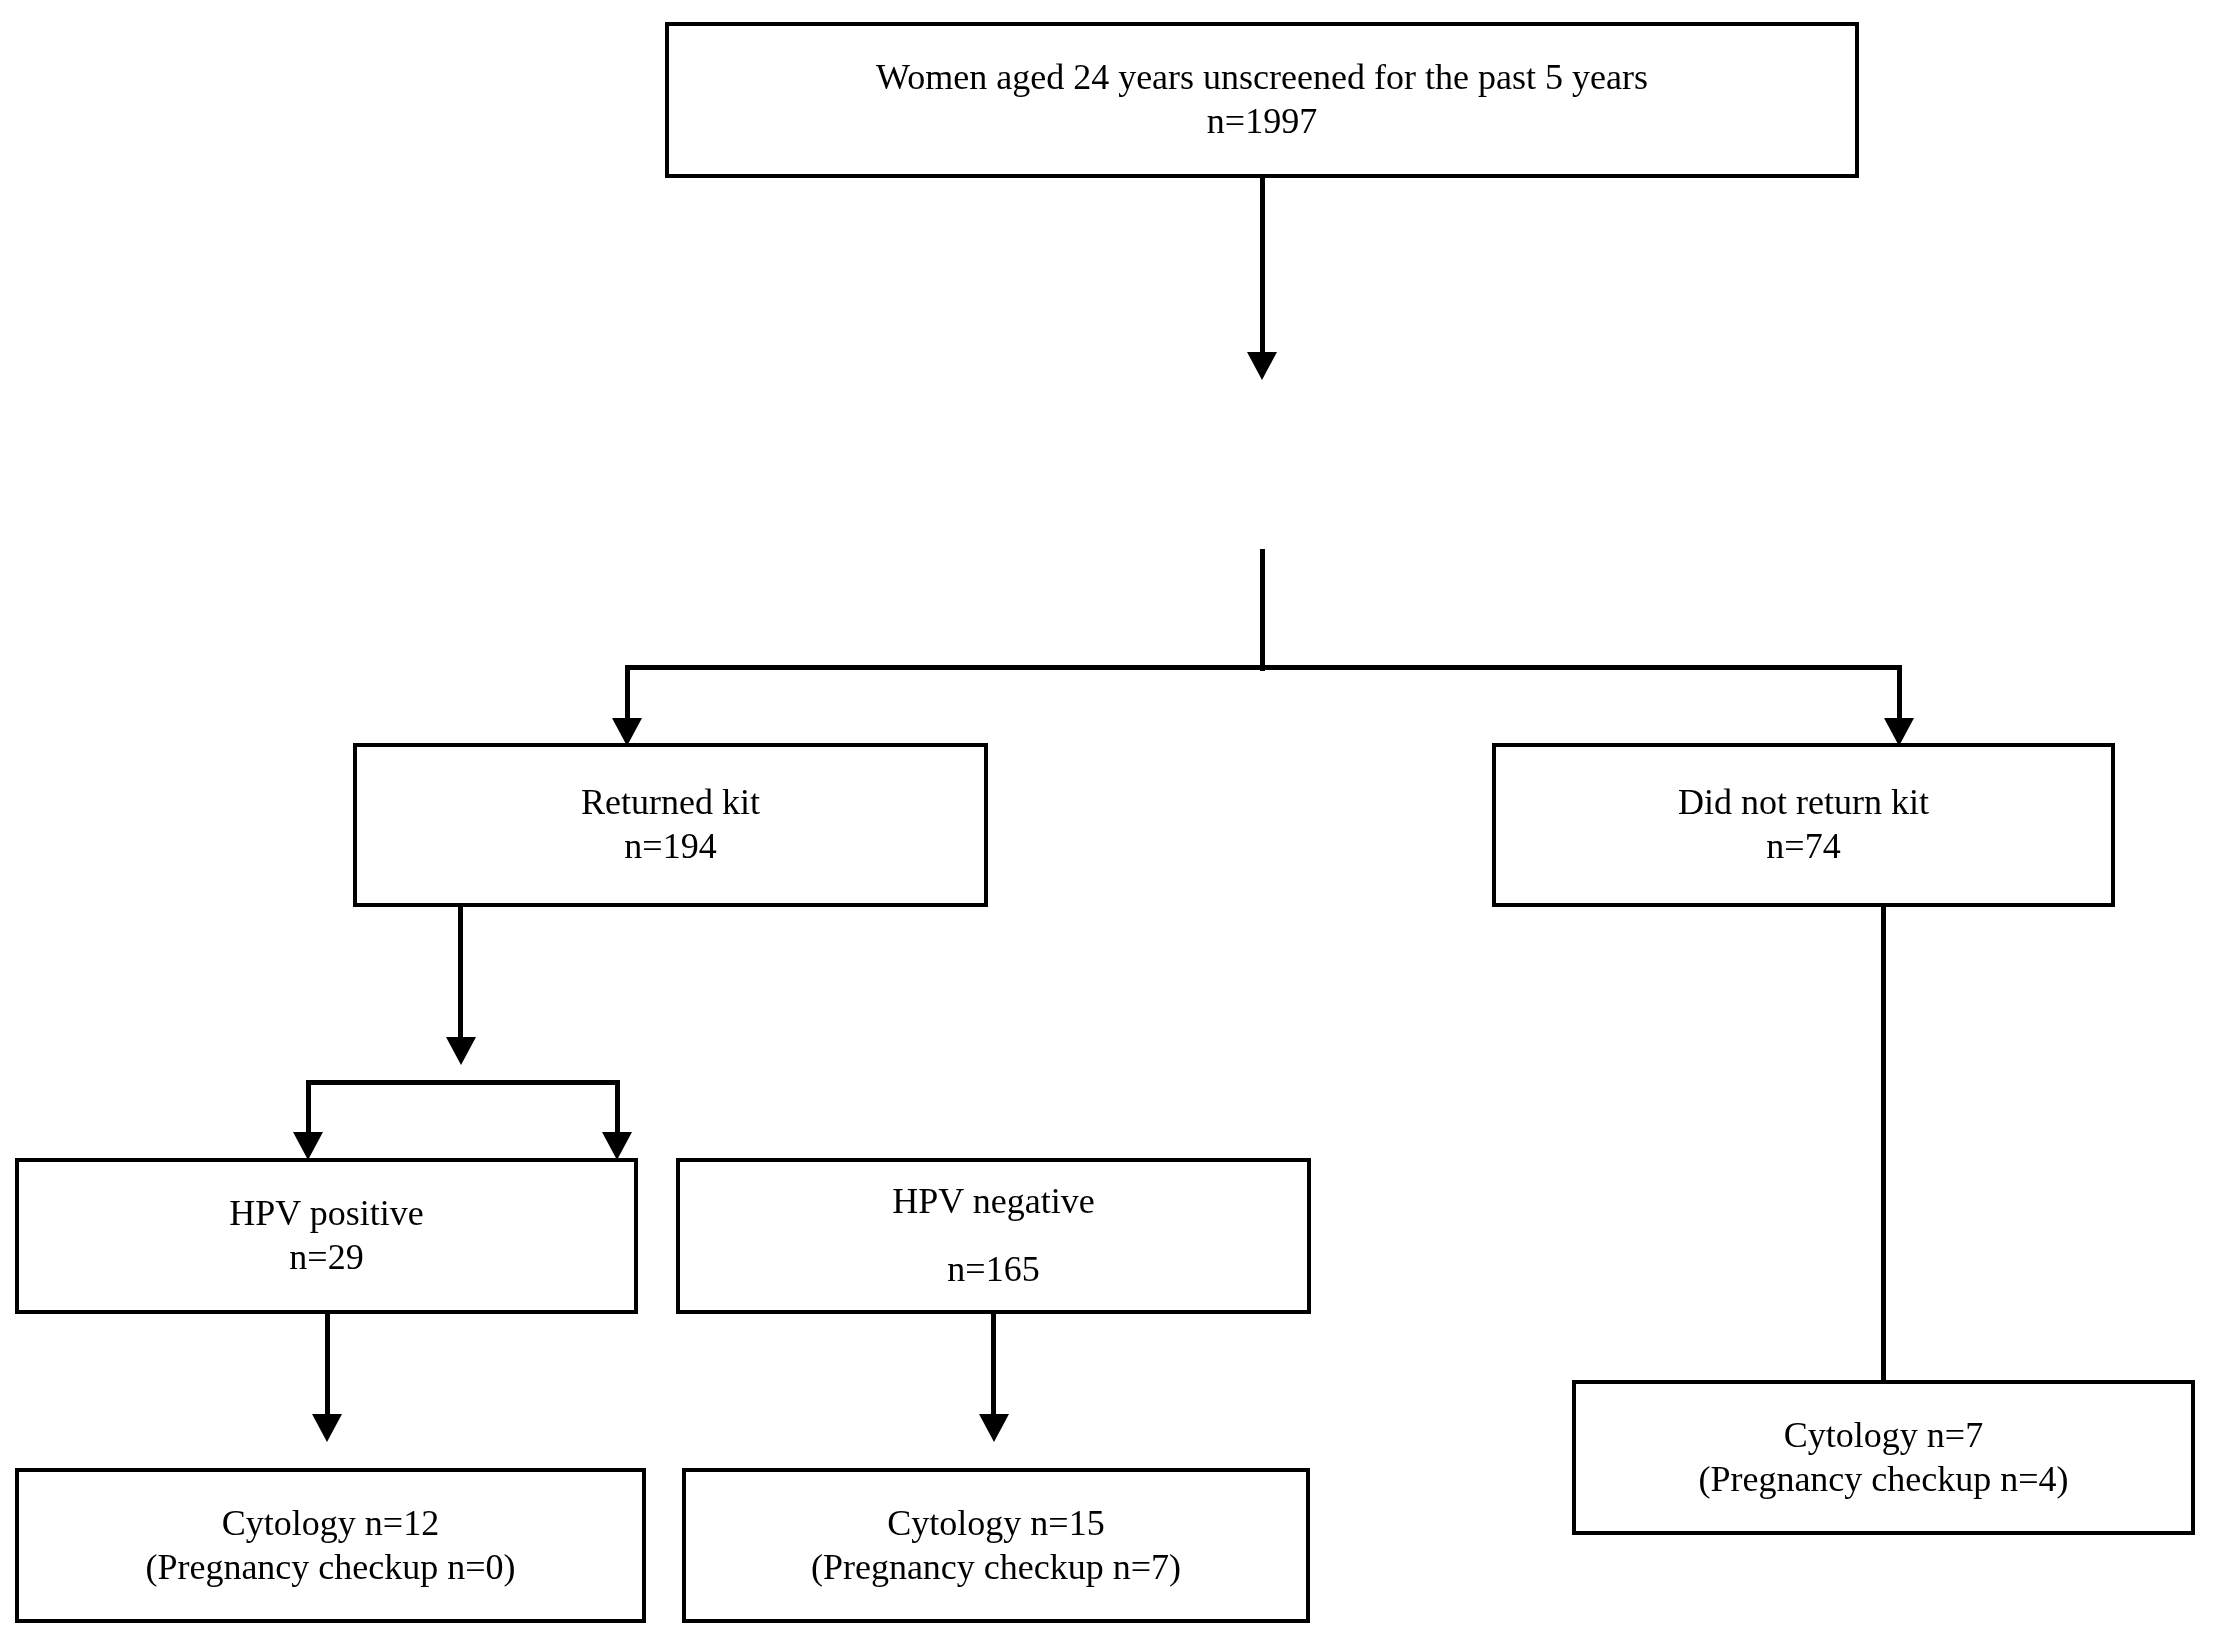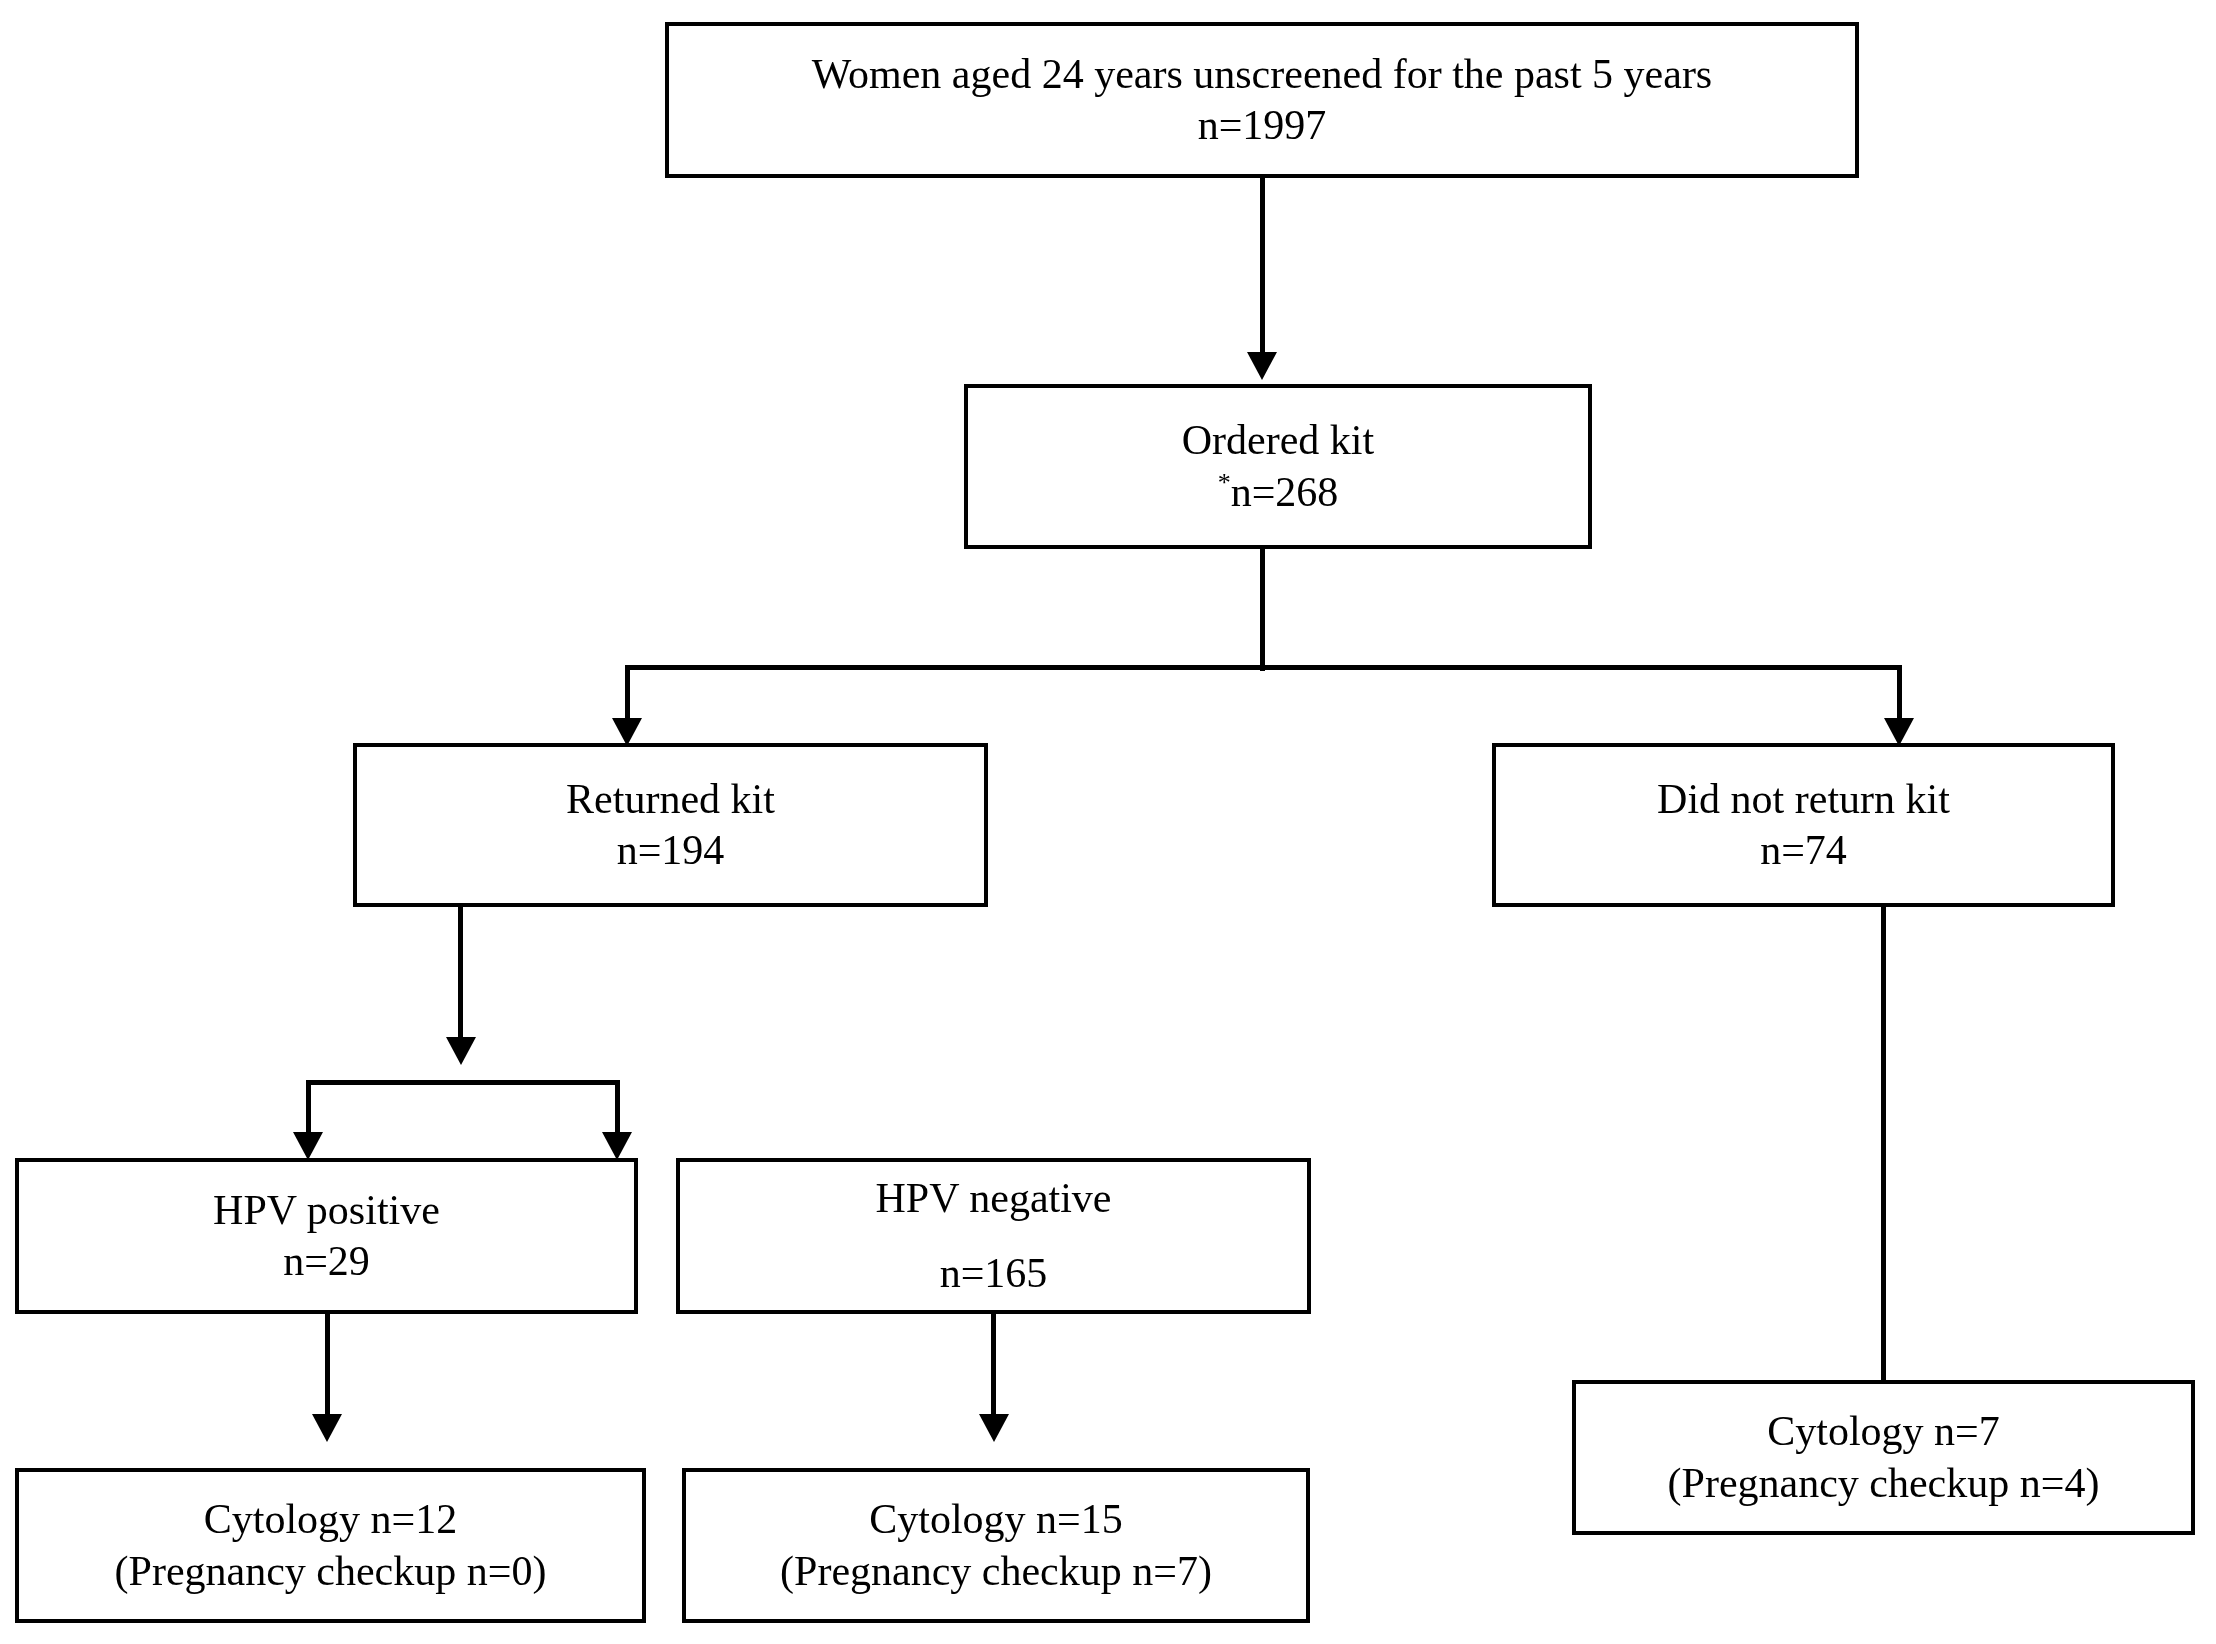--- a/index.html
+++ b/index.html
@@ -20,21 +20,21 @@
     position: absolute;
     box-sizing: border-box;
     border: 4.8px solid #000000;
     background: #ffffff;
     display: flex;
     flex-direction: column;
     align-items: center;
     justify-content: center;
     text-align: left;
     line-height: 1.22;
-    font-size: 42px;
+    font-size: 36px;
     padding: 4.1px 9.5px;
   }
   .node .line {
     display: block;
     white-space: nowrap;
   }
   .node .sup {
     font-size: 0.62em;
     vertical-align: super;
     line-height: 0;
@@ -65,24 +65,20 @@
 <div id="canvas">
 
   <div class="node" style="left:665px; top:22px; width:1194px; height:156px;">
     <span class="line">Women aged 24 years unscreened for the past 5 years</span>
     <span class="line">n=1997</span>
   </div>
 
   <div class="vline" style="left:1260px; top:178px; height:177px;"></div>
   <div class="arrowhead" style="left:1247px; top:352px;"></div>
 
-  <div class="node" style="left:964px; top:384px; width:628px; height:165px;">
-    <span class="line">Ordered kit</span>
-    <span class="line"><span class="sup">*</span><span>n=268</span></span>
-  </div>
 
   <div class="vline" style="left:1260px; top:549px; height:122px;"></div>
 
   <div class="hline" style="left:625px; top:665px; width:1277px;"></div>
 
   <div class="vline" style="left:625px; top:665px; height:62px;"></div>
   <div class="arrowhead" style="left:612px; top:718px;"></div>
 
   <div class="vline" style="left:1897px; top:665px; height:62px;"></div>
   <div class="arrowhead" style="left:1884px; top:718px;"></div>

